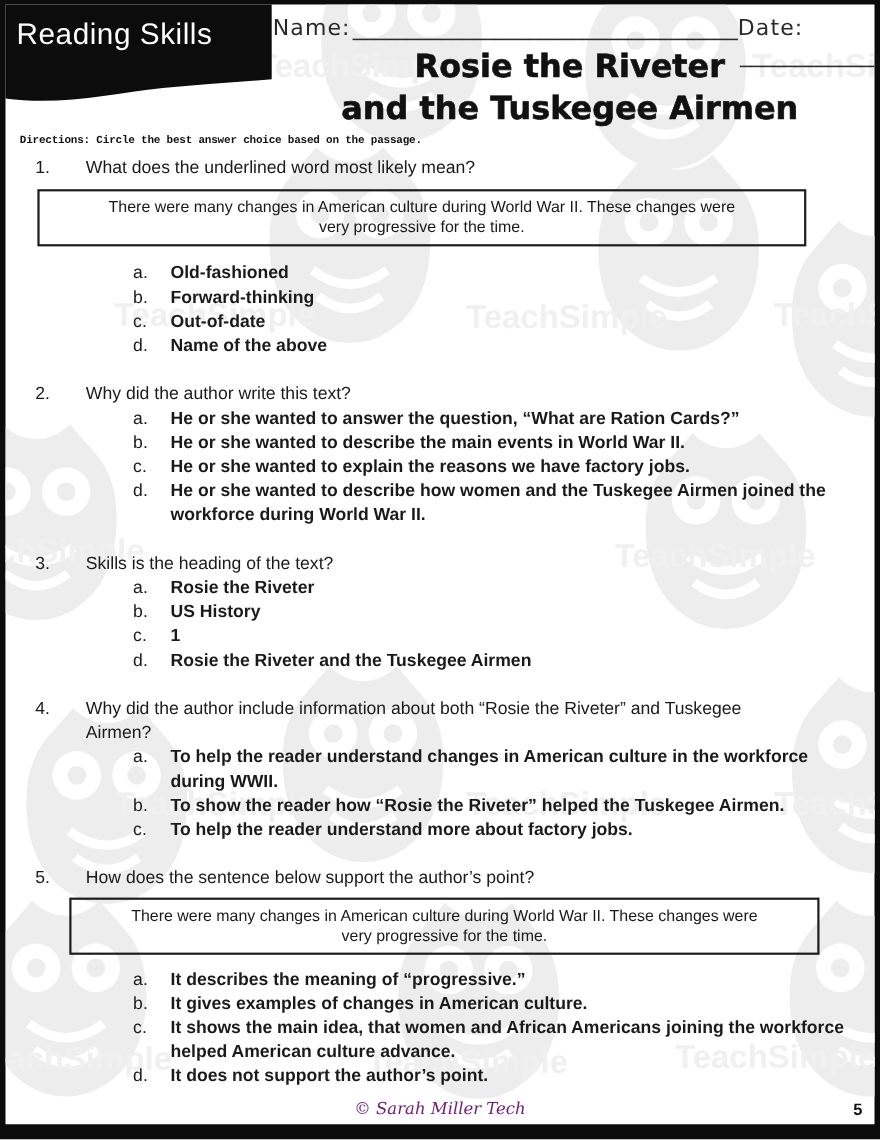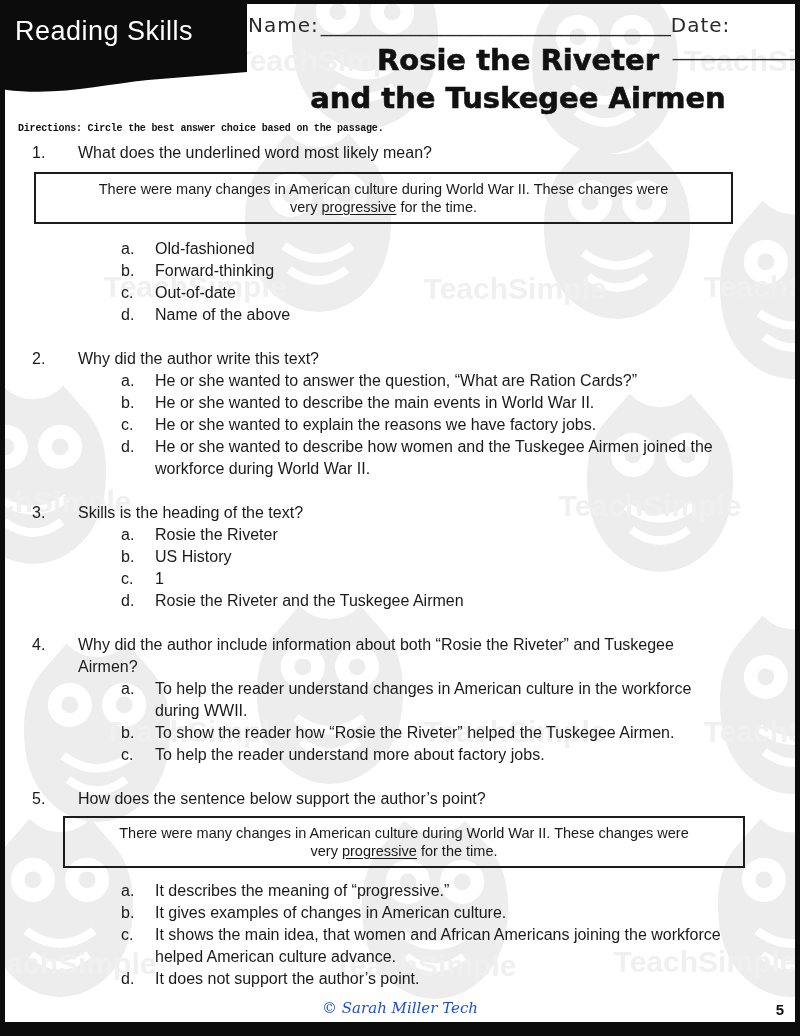--- a/index.html
+++ b/index.html
@@ -48,28 +48,28 @@
   .question { margin:0 0 22px 27px; font-size:16px; line-height:22px; }
   .question.first { margin-top:8px; }
   .qrow { display:grid; grid-template-columns:46px 1fr; }
   .qtext { white-space:pre-line; }
   .pbox {
     box-sizing:border-box; margin:8px 0 14px 2px; width:699px;
     border:2px solid #1c1c1c; padding:6px 8px; text-align:center;
     font-size:14.5px; line-height:18px; background:transparent;
   }
   .pbox.alt { margin:6px 0 12px 31px; width:682px; }
-  .u { text-decoration:underline; text-underline-offset:2px; }
+  .u { text-underline-offset:2px; }
   .options { margin-left:89px; }
   .option { display:grid; grid-template-columns:34px 1fr; }
-  .opt-text { white-space:pre-line; }
+  .opt-text { white-space:pre-line;font-weight:bold; }
   
   .footer-credit {
     position:absolute; left:0; right:0; bottom:5px; z-index:1; text-align:center;
-    font-family:"DejaVu Serif", serif; font-style:italic; font-size:15px; color:#1d4ed8;
+    font-family:"DejaVu Serif", serif; font-style:italic; font-size:15px; color:#701a75;
   }
   .footer-page {
     position:absolute; right:11px; bottom:4px; z-index:1;
     font-family:"Liberation Sans", sans-serif; font-weight:700; font-size:15px; color:#111;
   }
 </style>
 </head>
 <body>
 
 <div class="page">

